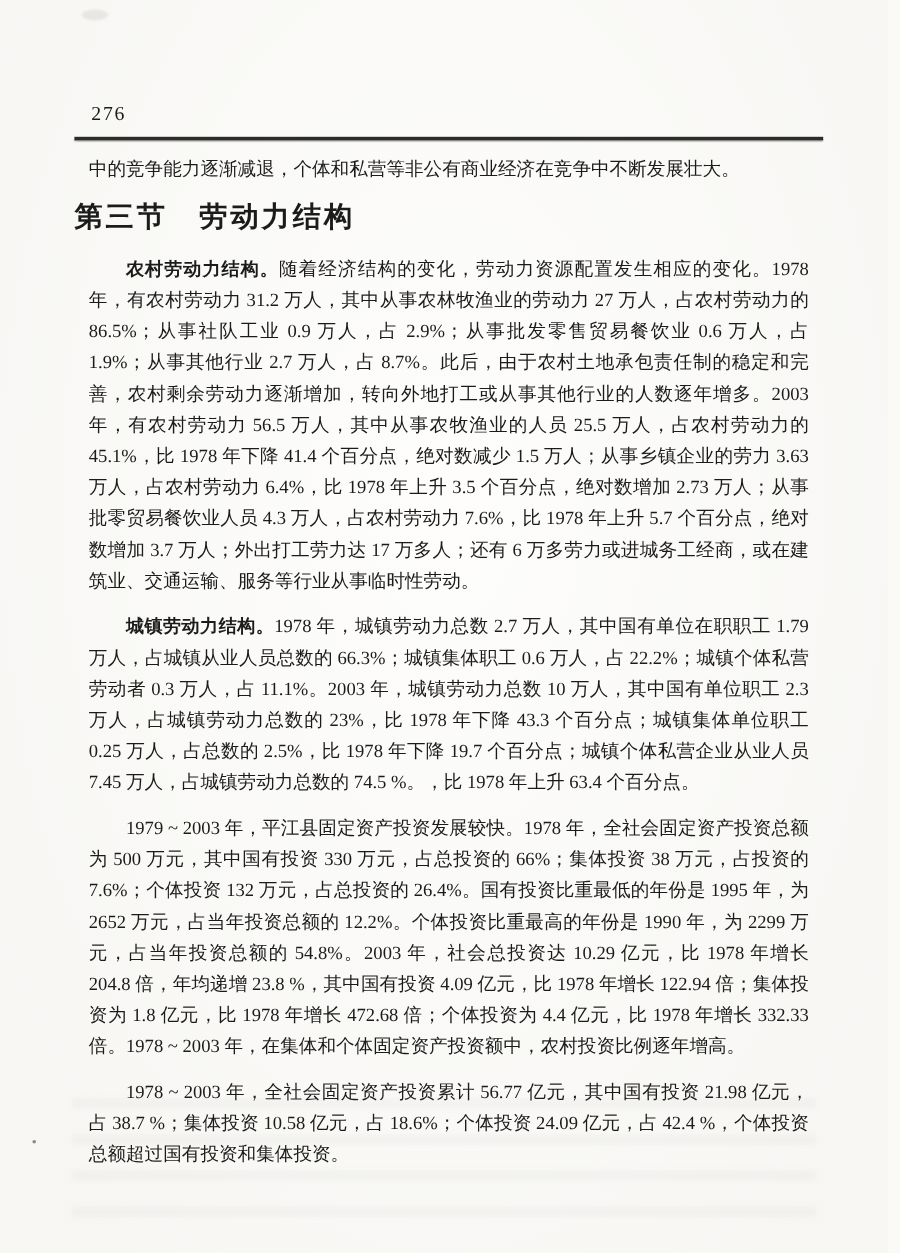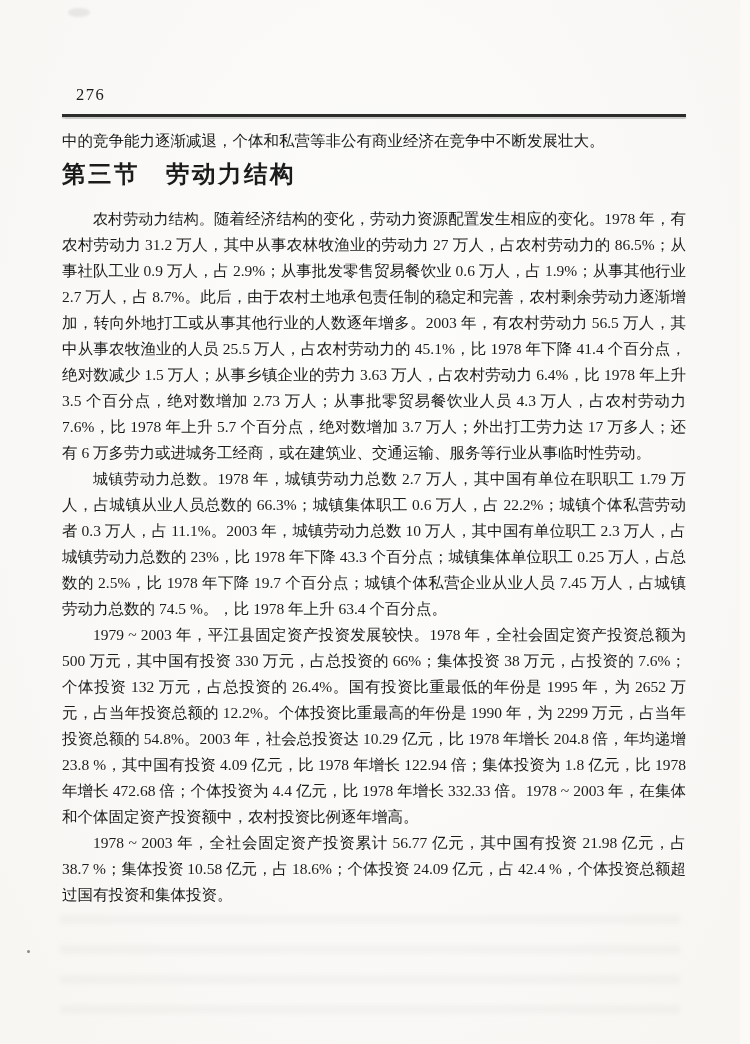--- a/index.html
+++ b/index.html
@@ -46,27 +46,27 @@
     box-shadow: 0 1.5px 1px rgba(60,60,60,0.25);
   }
   
   .bodytext {
     margin-top: 11px;
     font-size: 15.5px;
     line-height: 26px;
     text-align: justify;
   }
   .bodytext p {
-    margin: 0;
+    margin: 12px;
     text-indent: 2em;
   }
   .bodytext p.noindent { text-indent: 0; }
   .lead {
     font-family: "Liberation Sans", "DejaVu Sans", sans-serif;
-    font-weight: 400;
+    font-weight: 700;
     font-size: 15px;
   }
   h2.section-title {
     font-family: "Liberation Sans", "DejaVu Sans", sans-serif;
     font-size: 23.5px;
     font-weight: 700;
     text-align: left;
     letter-spacing: 2.5px;
     margin: 7px 0 19px 0;
     text-indent: 0;
@@ -114,21 +114,21 @@
 
     <div class="bodytext">
 
       <p class="noindent">中的竞争能力逐渐减退，个体和私营等非公有商业经济在竞争中不断发展壮大。</p>
 
 
       <h2 class="section-title">第三节　劳动力结构</h2>
 
       <p><b class="lead">农村劳动力结构。</b><span>随着经济结构的变化，劳动力资源配置发生相应的变化。1978 年，有农村劳动力 31.2 万人，其中从事农林牧渔业的劳动力 27 万人，占农村劳动力的 86.5%；从事社队工业 0.9 万人，占 2.9%；从事批发零售贸易餐饮业 0.6 万人，占 1.9%；从事其他行业 2.7 万人，占 8.7%。此后，由于农村土地承包责任制的稳定和完善，农村剩余劳动力逐渐增加，转向外地打工或从事其他行业的人数逐年增多。2003 年，有农村劳动力 56.5 万人，其中从事农牧渔业的人员 25.5 万人，占农村劳动力的 45.1%，比 1978 年下降 41.4 个百分点，绝对数减少 1.5 万人；从事乡镇企业的劳力 3.63 万人，占农村劳动力 6.4%，比 1978 年上升 3.5 个百分点，绝对数增加 2.73 万人；从事批零贸易餐饮业人员 4.3 万人，占农村劳动力 7.6%，比 1978 年上升 5.7 个百分点，绝对数增加 3.7 万人；外出打工劳力达 17 万多人；还有 6 万多劳力或进城务工经商，或在建筑业、交通运输、服务等行业从事临时性劳动。</span></p>
 
-      <p><b class="lead">城镇劳动力总数。</b><span>1978 年，城镇劳动力总数 2.7 万人，其中国有单位在职职工 1.79 万人，占城镇从业人员总数的 66.3%；城镇集体职工 0.6 万人，占 22.2%；城镇个体私营劳动者 0.3 万人，占 11.1%。2003 年，城镇劳动力总数 10 万人，其中国有单位职工 2.3 万人，占城镇劳动力总数的 23%，比 1978 年下降 43.3 个百分点；城镇集体单位职工 0.25 万人，占总数的 2.5%，比 1978 年下降 19.7 个百分点；城镇个体私营企业从业人员 7.45 万人，占城镇劳动力总数的 74.5 %。，比 1978 年上升 63.4 个百分点。</span></p>
+      <p><b class="lead">城镇劳动力结构。</b><span>1978 年，城镇劳动力总数 2.7 万人，其中国有单位在职职工 1.79 万人，占城镇从业人员总数的 66.3%；城镇集体职工 0.6 万人，占 22.2%；城镇个体私营劳动者 0.3 万人，占 11.1%。2003 年，城镇劳动力总数 10 万人，其中国有单位职工 2.3 万人，占城镇劳动力总数的 23%，比 1978 年下降 43.3 个百分点；城镇集体单位职工 0.25 万人，占总数的 2.5%，比 1978 年下降 19.7 个百分点；城镇个体私营企业从业人员 7.45 万人，占城镇劳动力总数的 74.5 %。，比 1978 年上升 63.4 个百分点。</span></p>
 
 
       <p>1979 ~ 2003 年，平江县固定资产投资发展较快。1978 年，全社会固定资产投资总额为 500 万元，其中国有投资 330 万元，占总投资的 66%；集体投资 38 万元，占投资的 7.6%；个体投资 132 万元，占总投资的 26.4%。国有投资比重最低的年份是 1995 年，为 2652 万元，占当年投资总额的 12.2%。个体投资比重最高的年份是 1990 年，为 2299 万元，占当年投资总额的 54.8%。2003 年，社会总投资达 10.29 亿元，比 1978 年增长 204.8 倍，年均递增 23.8 %，其中国有投资 4.09 亿元，比 1978 年增长 122.94 倍；集体投资为 1.8 亿元，比 1978 年增长 472.68 倍；个体投资为 4.4 亿元，比 1978 年增长 332.33 倍。1978 ~ 2003 年，在集体和个体固定资产投资额中，农村投资比例逐年增高。</p>
 
       <p>1978 ~ 2003 年，全社会固定资产投资累计 56.77 亿元，其中国有投资 21.98 亿元，占 38.7 %；集体投资 10.58 亿元，占 18.6%；个体投资 24.09 亿元，占 42.4 %，个体投资总额超过国有投资和集体投资。</p>
 
     </div>
   </div>
 
   <div class="bleedthrough"></div>

